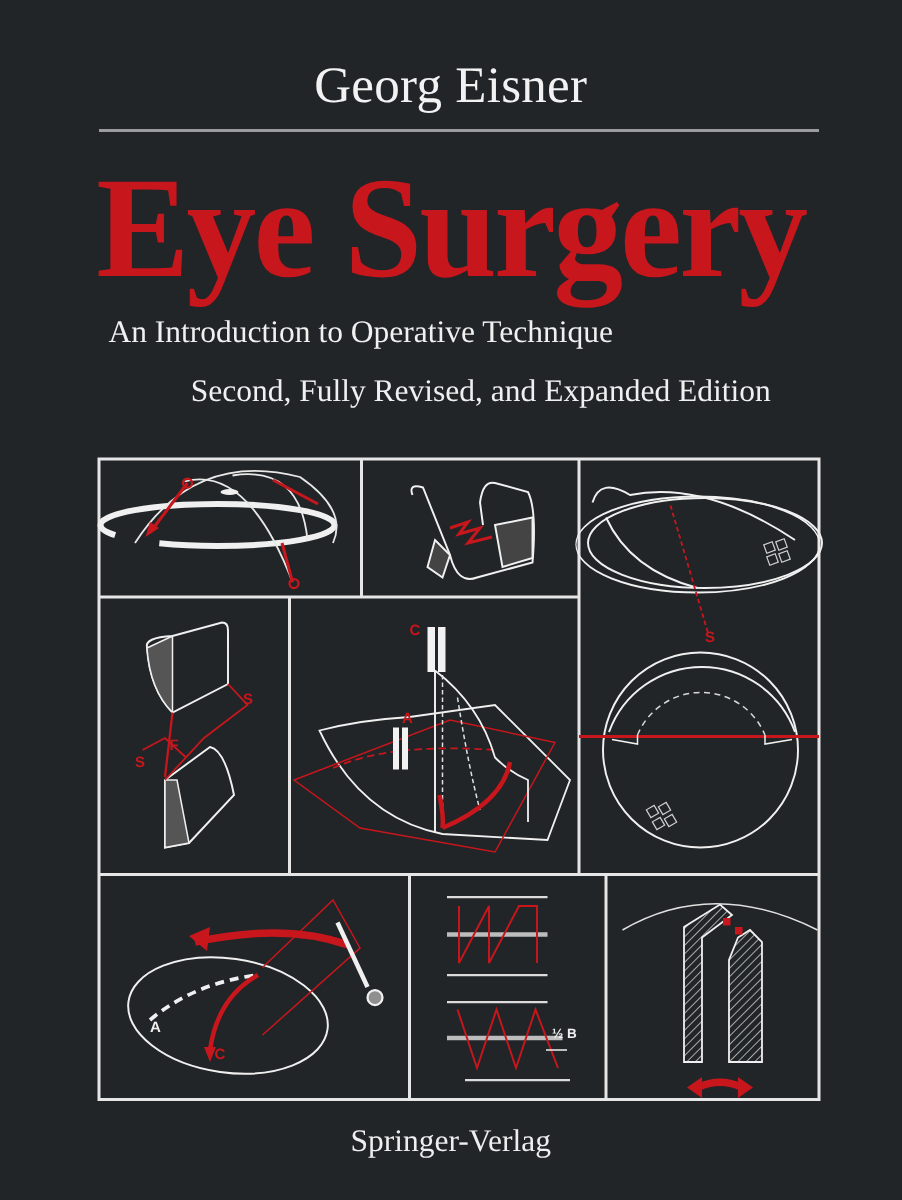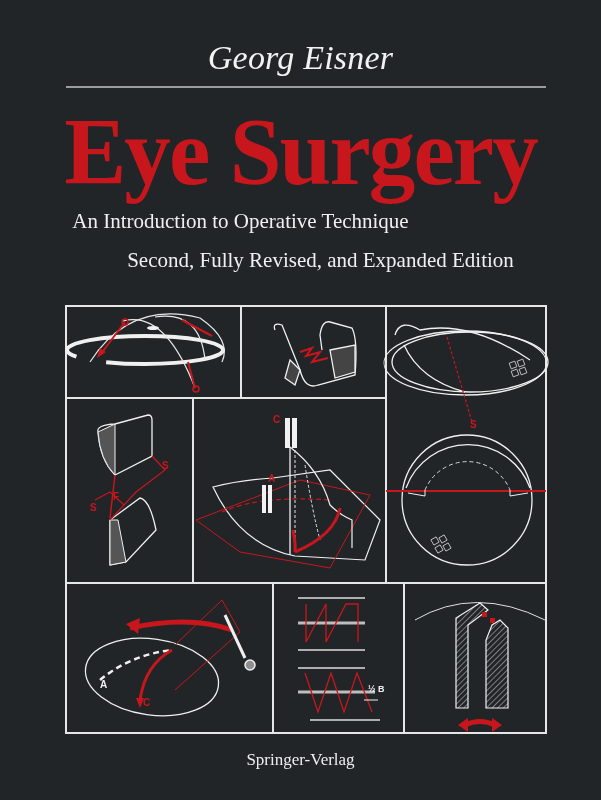--- a/index.html
+++ b/index.html
@@ -7,21 +7,20 @@
     width: 601px; height: 800px; overflow: hidden;
     background: #212527;
     font-family: "Liberation Serif", "DejaVu Serif", serif;
     position: relative;
   }
   .cover { position: absolute; inset: 0; }
   .author {
     position: absolute; left: 0; width: 601px; top: 38px;
     text-align: center; color: #f2f2f2; font-size: 34px; line-height: 40px;
     letter-spacing: 0.2px;
-    font-style: italic;
   }
   .rule {
     position: absolute; left: 66px; width: 480px; top: 86px; height: 2px;
     background: #9a9c9d;
   }
   .title {
     position: absolute; left: 0; width: 601px; top: 100px;
     text-align: center; color: #c8161d; font-size: 96px; line-height: 104px;
     font-weight: bold; letter-spacing: -2px;
     transform: scaleX(0.97);
@@ -29,21 +28,21 @@
   .subtitle {
     position: absolute; left: 0; width: 481px; top: 209px;
     text-align: center; color: #f0f0f0; font-size: 21px; line-height: 24px;
   }
   .edition {
     position: absolute; left: 0; width: 601px; top: 248px;
     text-align: center; color: #f0f0f0; font-size: 21px; line-height: 24px; padding-left: 20px;
   }
   .publisher {
     position: absolute; left: 0; width: 601px; top: 748px;
-    text-align: center; color: #eeeeee; font-size: 17px; line-height: 24px;
+    text-align: center; color: #eeeeee; font-size: 21px; line-height: 24px;
   }
   .art { position: absolute; left: 0; top: 0; width: 601px; height: 800px; }
   .lbl { font-family: "Liberation Sans", "DejaVu Sans", sans-serif; font-size: 10px; font-weight: bold; }
 </style>
 </head>
 <body>
 
 <div class="cover">
   <div class="author">Georg Eisner</div>
   <div class="rule"></div>

